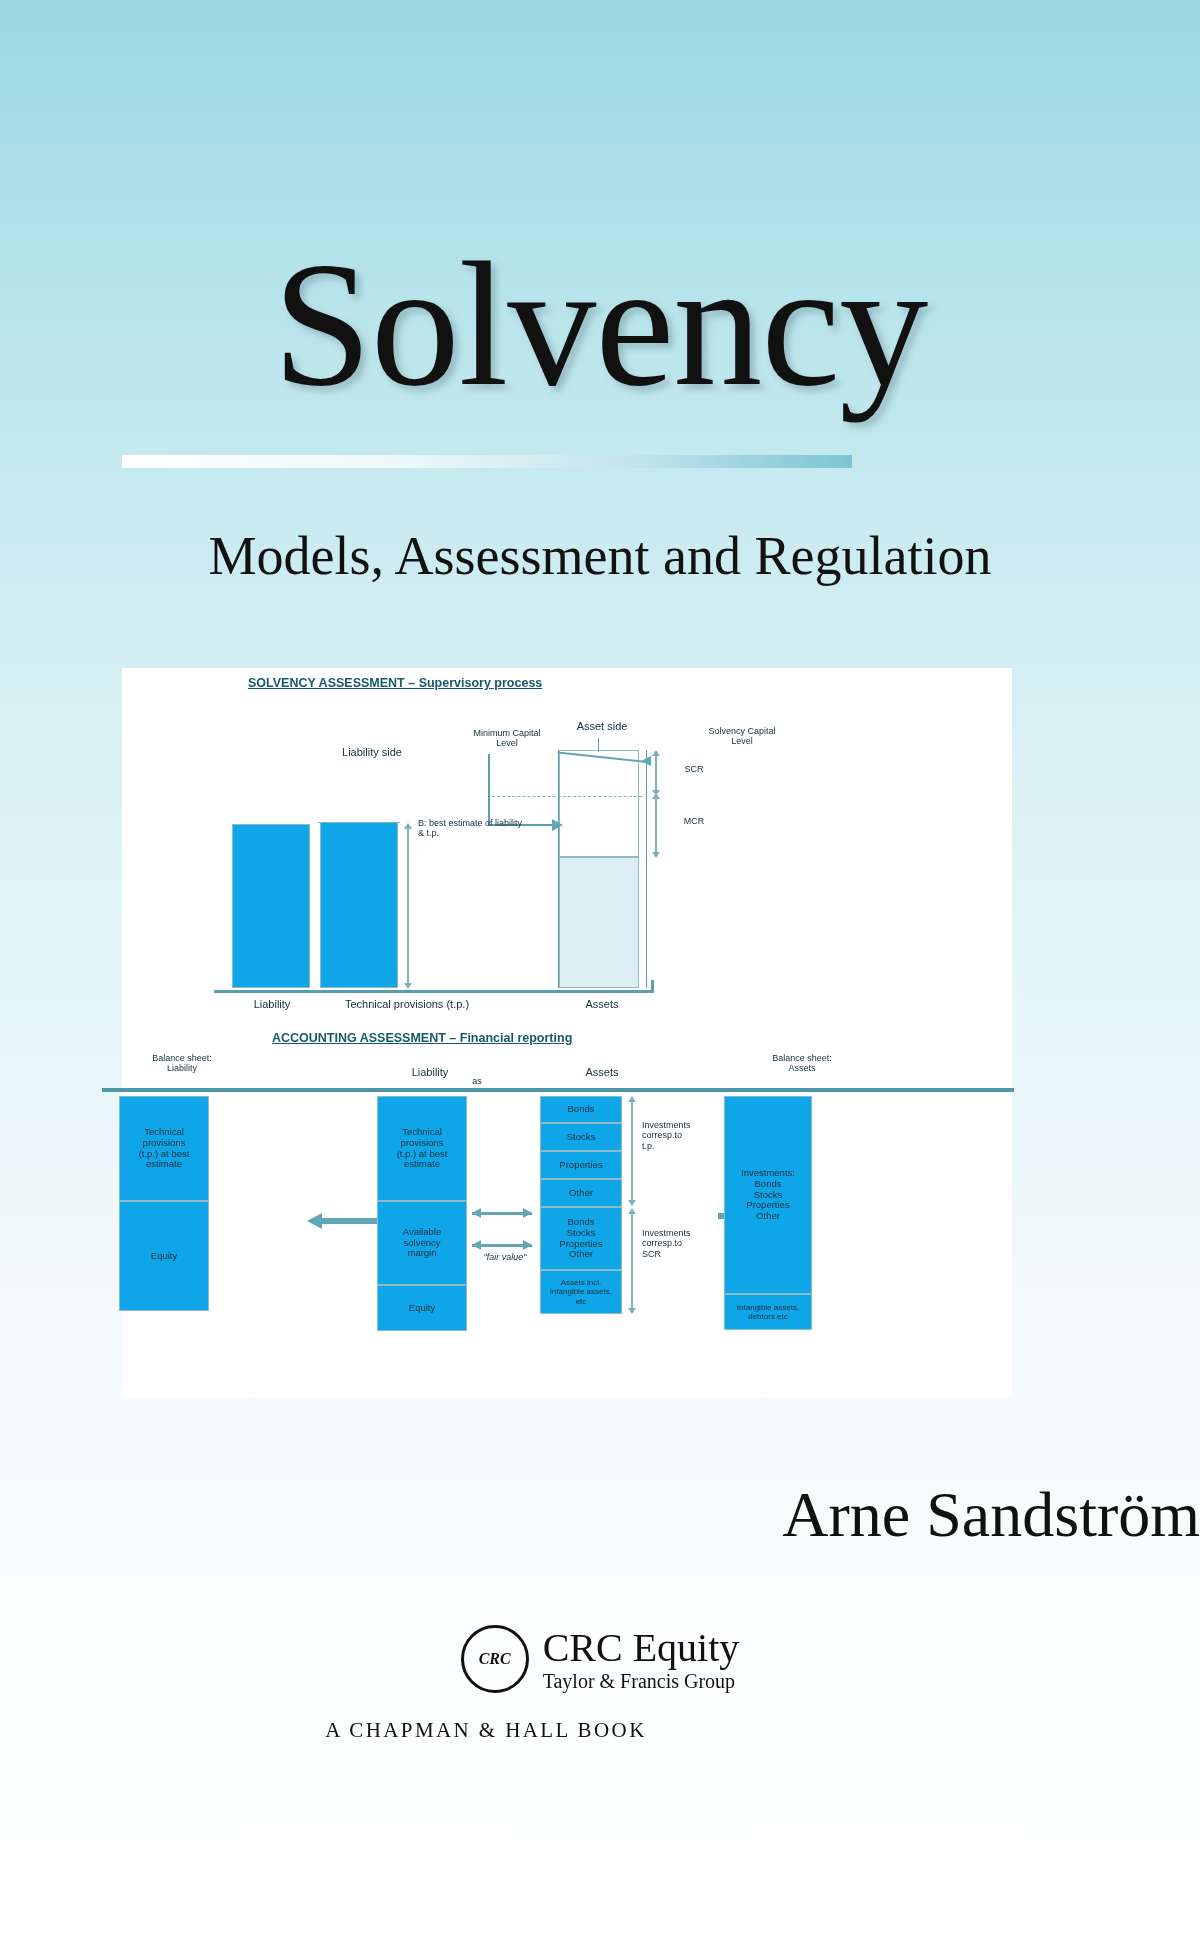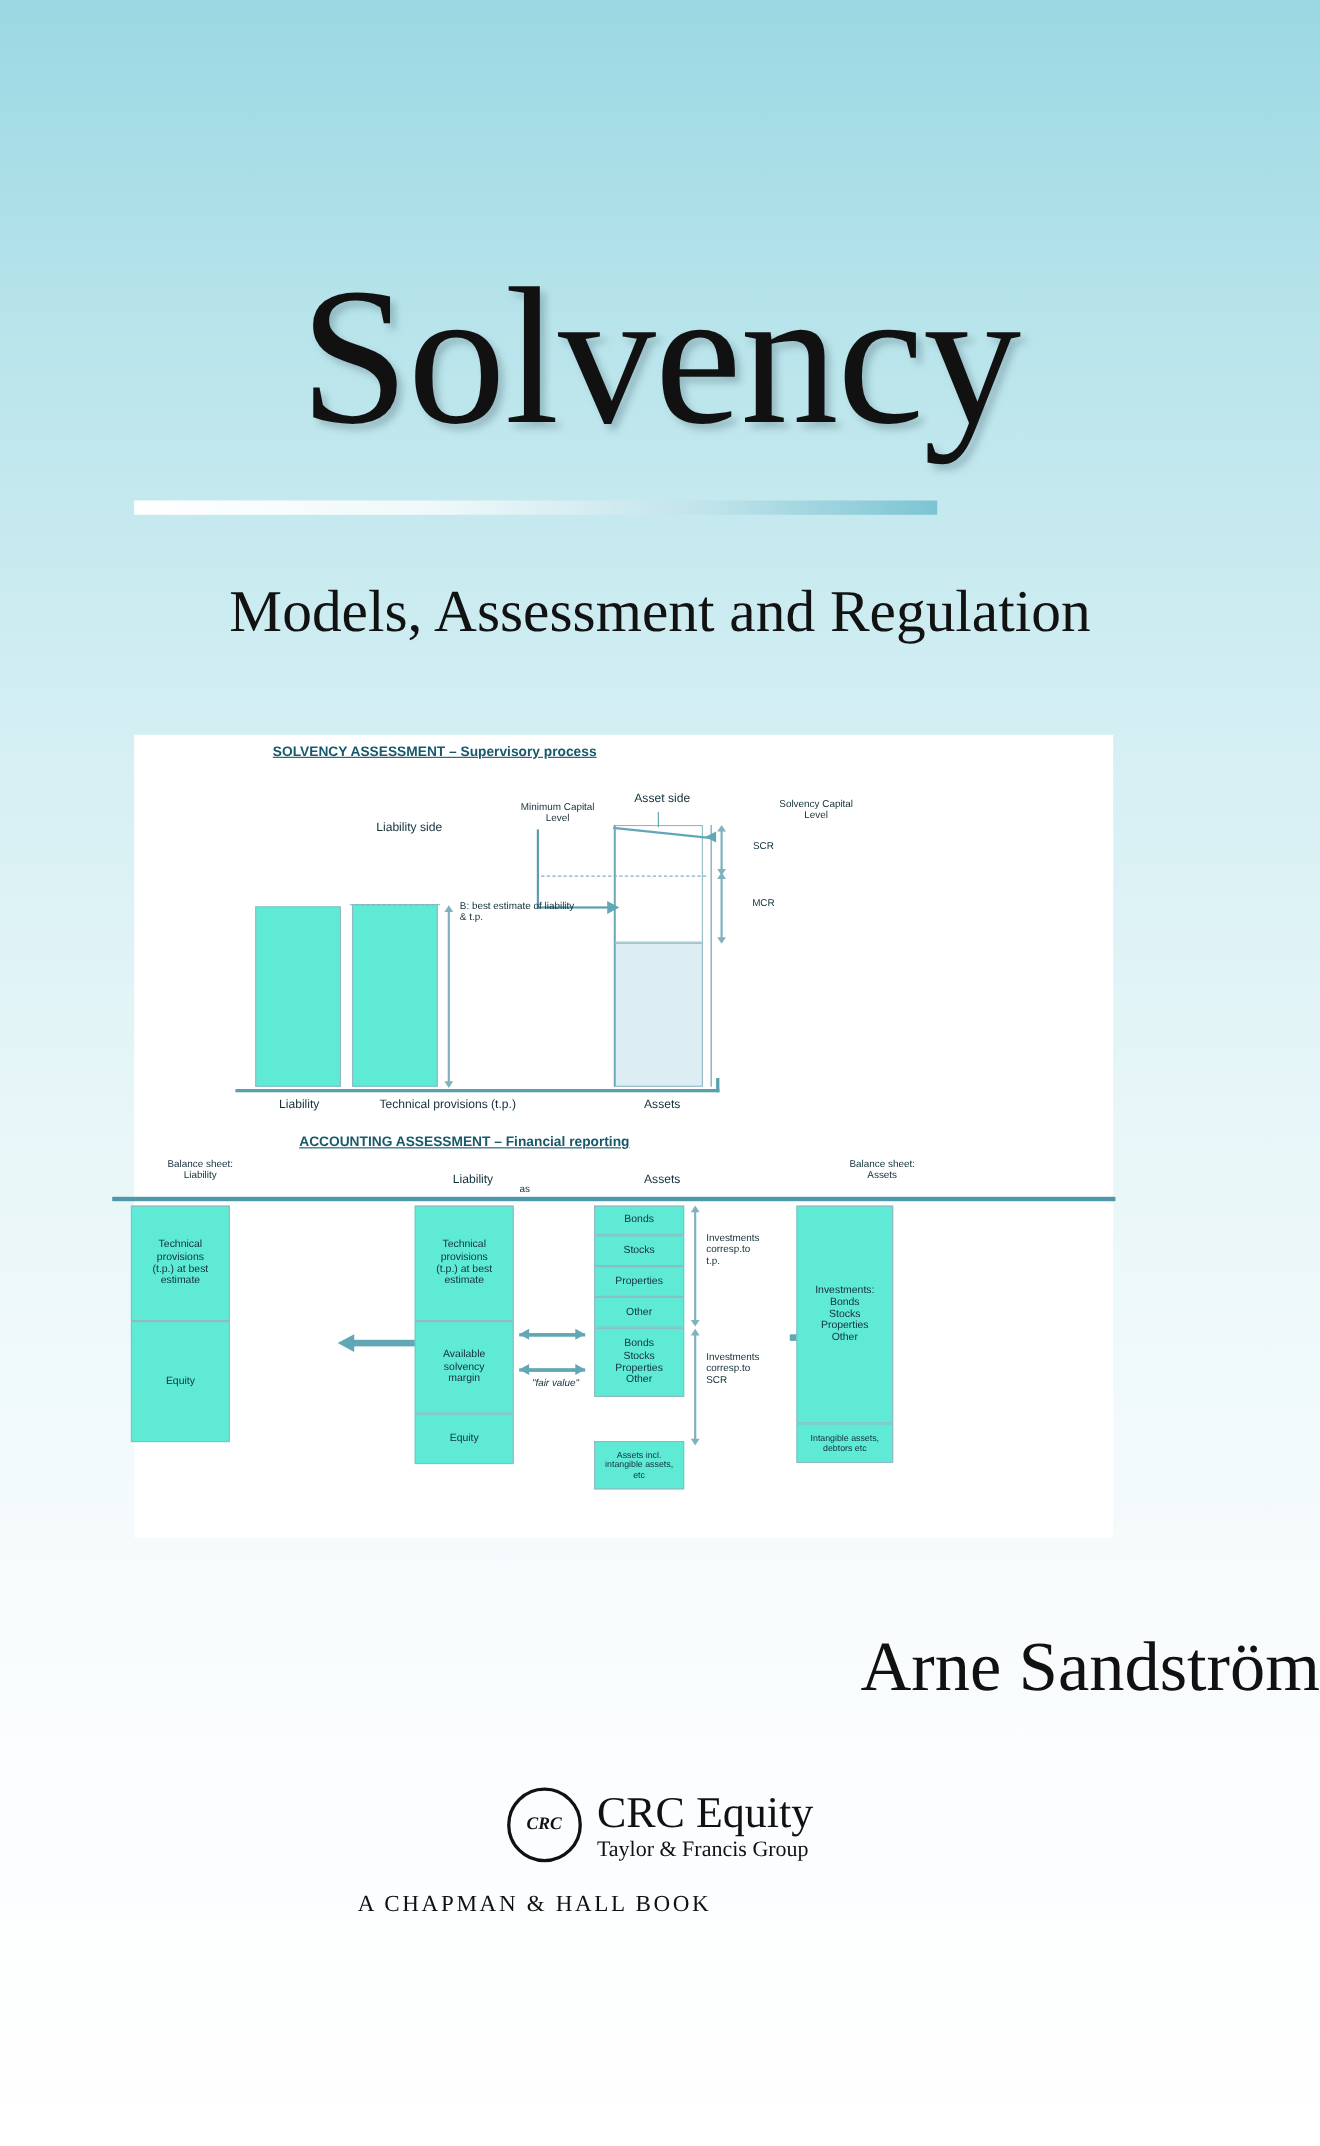--- a/index.html
+++ b/index.html
@@ -87,21 +87,21 @@
     white-space: nowrap;
     text-align: center;
   }
   .fig-label.small {
     font-size: 9px;
     line-height: 1.15;
   }
   .box {
     position: absolute;
     border: 1px solid #8fb9c4;
-    background: #5eead4;
+    background: #0ea5e9;
     box-sizing: border-box;
   }
   .box.white {
     background: #ffffff;
   }
   .box.mid {
     background: #dceef3;
   }
   .box.cell {
     font-size: 9.5px;
@@ -389,21 +389,21 @@
       <div class="fig-label small" style="left:340px; top:584px; width:86px; font-style:italic;">"fair value"</div>
 
       <div class="box cell" style="left:418px; top:428px; width:82px; height:27px;">Bonds</div>
       <div class="box cell" style="left:418px; top:455px; width:82px; height:28px;">Stocks</div>
       <div class="box cell" style="left:418px; top:483px; width:82px; height:28px;">Properties</div>
       <div class="box cell" style="left:418px; top:511px; width:82px; height:28px;">Other</div>
       <div class="box cell" style="left:418px; top:539px; width:82px; height:63px; white-space:pre-line;">Bonds
 Stocks
 Properties
 Other</div>
-      <div class="box cell" style="left:418px; top:602px; width:82px; height:44px; white-space:pre-line; font-size:8px;margin-top:40px;">Assets incl.
+      <div class="box cell" style="left:418px; top:602px; width:82px; height:44px; white-space:pre-line; font-size:8px;">Assets incl.
 intangible assets,
 etc</div>
 
       <div class="arrow-v" style="left:506px; top:428px; height:110px;">
           <div class="head-up"></div>
           <div class="shaft"></div>
           <div class="head-dn"></div>
         </div>
       <div class="arrow-v" style="left:506px; top:540px; height:106px;">
           <div class="head-up"></div>

